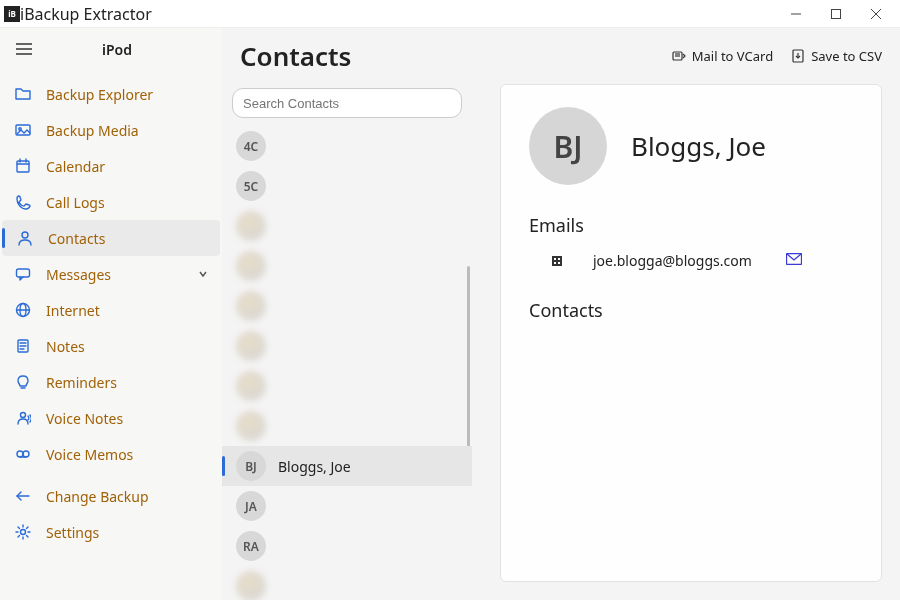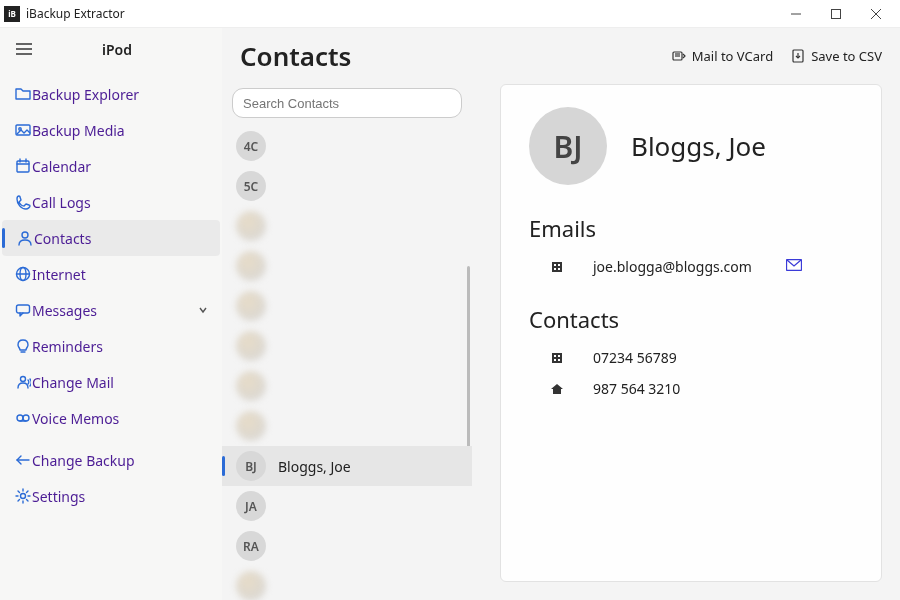--- a/index.html
+++ b/index.html
@@ -1,32 +1,32 @@
 <!DOCTYPE html>
 <html><head>
 <meta charset="utf-8">
 <style>
   * { box-sizing: border-box; margin: 0; padding: 0; }
   body { font-family: "Segoe UI", system-ui, sans-serif; font-size: 14px; color: #222; background: #fff; overflow: hidden; width: 900px; height: 600px; }
   
   .titlebar { height: 28px; display: flex; align-items: center; padding: 0 4px; border-bottom: 1px solid #eee; }
-  .titlebar .app-icon { width: 16px; height: 16px; background: #222; display: inline-flex; align-items: center; justify-content: center; color: #fff; font-size: 8px; font-weight: bold; margin-right: 6px; }
-  .titlebar .title { font-size: 12px; }
+  .titlebar .app-icon { width: 16px; height: 16px; background: #222; display: inline-flex; align-items: center; justify-content: center; color: #fff; font-size: 8px; font-weight: bold; margin-right: 0; }
+  .titlebar .title { font-size: 16px; }
   .titlebar .spacer { flex: 1; }
   .titlebar .winbtn { width: 40px; height: 28px; display: flex; align-items: center; justify-content: center; color: #666; cursor: default; }
   .winbtn svg { stroke: #444; }
   
   .app { display: flex; height: calc(600px - 28px); background: #f7f7f7; }
   
   .sidebar { width: 222px; background: #f7f7f6; display: flex; flex-direction: column; }
   .sidebar-header { height: 42px; display: flex; align-items: center; padding: 0 10px; gap: 12px; }
   .hamburger { width: 28px; height: 28px; display: flex; align-items: center; justify-content: center; }
   .device-label { flex: 1; text-align: center; font-weight: 600; font-size: 14px; padding-right: 28px; }
   .nav { flex: 1; display: flex; flex-direction: column; padding-top: 6px; }
-  .nav-item { height: 36px; display: flex; align-items: center; padding: 0 14px; font-size: 14px; color: #4c1d95; cursor: default; position: relative; }
+  .nav-item { height: 36px; display: flex; align-items: center; gap: 14px; padding: 0 14px; font-size: 14px; color: #a16207; cursor: default; position: relative; }
   .nav-item.active { background: #eaeaea; border-radius: 4px; margin: 0 2px; }
   .nav-item.active::before { content:""; position: absolute; left: 0px; top: 8px; bottom: 8px; width: 3px; background: #2b6bd6; border-radius: 2px; }
   .nav-item .icon { width: 18px; height: 18px; display: flex; align-items: center; justify-content: center; color: #2b6bd6; }
   .nav-item .chev { margin-left: auto; color: #555; }
   .nav-footer { }
   
   .main { flex: 1; display: flex; flex-direction: column; background: #f4f4f4; }
   .toolbar { height: 56px; display: flex; align-items: center; padding: 0 18px; gap: 18px; }
   .page-title { font-size: 26px; font-weight: 600; }
   .toolbar .spacer { flex: 1; }
@@ -44,21 +44,21 @@
   .list-item.selected::before { content:""; position:absolute; left:0; top:10px; bottom:10px; width:3px; background:#2b6bd6; border-radius:2px; }
   .avatar { width: 30px; height: 30px; border-radius: 50%; background: #d8d8d8; display: flex; align-items: center; justify-content: center; font-size: 12px; font-weight: 600; color: #555; flex-shrink: 0; }
   .avatar.blur { filter: blur(3px); background: radial-gradient(circle at 40% 35%, #e7dcc8, #d6d6d6); }
   .list-scroll-track { position: absolute; right: 2px; top: 140px; width: 3px; height: 220px; background: #bbb; border-radius: 2px; }
   
   .detail-col { flex: 1; padding: 0 18px 18px 28px; overflow: hidden; }
   .card { background: #fefefe; border: 1px solid #e2e2e2; border-radius: 6px; height: 100%; padding: 22px 28px; overflow-y: auto; }
   .contact-header { display: flex; align-items: center; gap: 24px; margin-bottom: 28px; }
   .big-avatar { width: 78px; height: 78px; border-radius: 50%; background: #d6d6d6; display: flex; align-items: center; justify-content: center; font-size: 30px; font-weight: 600; color: #444; }
   .contact-name { font-size: 26px; font-weight: 400; }
-  .section-title { font-size: 22px; font-weight: 400; margin-bottom: 10px; }
+  .section-title { font-size: 18px; font-weight: 400; margin-bottom: 10px; }
   .field-row { display: flex; align-items: flex-start; gap: 28px; padding: 4px 0 8px 20px; font-size: 14px; }
   .type-icon { width: 16px; height: 16px; display: flex; align-items: center; justify-content: center; color: #333; margin-top: 2px; flex-shrink:0;}
   .mail-icon { color: #3b3bd8; width:16px; height:16px; display:flex; align-items:center; margin-left:6px;}
   .section { margin-bottom: 20px; }
   .addr-lines { display: flex; flex-direction: column; gap: 2px; }
   svg { display: block; }
 </style>
 </head>
 <body>
 
@@ -140,60 +140,71 @@
             <svg width="16" height="16" viewBox="0 0 16 16" fill="none" stroke="#2b6bd6" stroke-width="1.4" stroke-linecap="round" stroke-linejoin="round">
               <circle cx="8" cy="5" r="3"></circle>
               <path d="M2 15 C2 11 5 10 8 10 C11 10 14 11 14 15"></path>
             </svg>
           </span>
           <span>Contacts</span>
         </div>
         <div class="nav-item">
           <span class="icon">
             <svg width="16" height="16" viewBox="0 0 16 16" fill="none" stroke="#2b6bd6" stroke-width="1.4" stroke-linecap="round" stroke-linejoin="round">
-              <circle cx="8" cy="8" r="6.5"></circle>
-              <ellipse cx="8" cy="8" rx="3" ry="6.5"></ellipse>
-              <line x1="1.5" y1="8" x2="14.5" y2="8"></line>
-            </svg>
-          </span>
-          <span>Internet</span>
-        </div>
-        <div class="nav-item">
-          <span class="icon">
-            <svg width="16" height="16" viewBox="0 0 16 16" fill="none" stroke="#2b6bd6" stroke-width="1.4" stroke-linecap="round" stroke-linejoin="round">
               <rect x="1.5" y="3" width="13" height="8" rx="2"></rect>
               <path d="M5 11 L5 14 L8 11"></path>
             </svg>
           </span>
           <span>Messages</span>
           <span class="chev">
             <svg width="10" height="10" viewBox="0 0 10 10" fill="none" stroke="#555" stroke-width="1.4">
               <path d="M2 3 L5 7 L8 3"></path>
             </svg>
           </span>
         </div>
         <div class="nav-item">
           <span class="icon">
             <svg width="16" height="16" viewBox="0 0 16 16" fill="none" stroke="#2b6bd6" stroke-width="1.4" stroke-linecap="round" stroke-linejoin="round">
+              <circle cx="8" cy="8" r="6.5"></circle>
+              <ellipse cx="8" cy="8" rx="3" ry="6.5"></ellipse>
+              <line x1="1.5" y1="8" x2="14.5" y2="8"></line>
+            </svg>
+          </span>
+          <span>Internet</span>
+        </div>
+        <div class="nav-item">
+          <span class="icon">
+            <svg width="16" height="16" viewBox="0 0 16 16" fill="none" stroke="#2b6bd6" stroke-width="1.4" stroke-linecap="round" stroke-linejoin="round">
+              <rect x="3" y="2" width="10" height="12" rx="1"></rect>
+              <line x1="5" y1="5" x2="11" y2="5"></line>
+              <line x1="5" y1="8" x2="11" y2="8"></line>
+              <line x1="5" y1="11" x2="9" y2="11"></line>
+            </svg>
+          </span>
+          <span>Notes</span>
+        </div>
+        <div class="nav-item">
+          <span class="icon">
+            <svg width="16" height="16" viewBox="0 0 16 16" fill="none" stroke="#2b6bd6" stroke-width="1.4" stroke-linecap="round" stroke-linejoin="round">
               <path d="M8 2 C11 2 13 4 13 7 C13 9 11 10 11 12 L5 12 C5 10 3 9 3 7 C3 4 5 2 8 2 Z"></path>
               <line x1="6" y1="14" x2="10" y2="14"></line>
             </svg>
           </span>
           <span>Reminders</span>
         </div>
         <div class="nav-item">
           <span class="icon">
             <svg width="16" height="16" viewBox="0 0 16 16" fill="none" stroke="#2b6bd6" stroke-width="1.4" stroke-linecap="round" stroke-linejoin="round">
               <circle cx="8" cy="5" r="2.5"></circle>
               <path d="M3 14 C3 10 6 9 8 9 C10 9 13 10 13 14"></path>
               <path d="M13 6 C14 7 14 9 13 10"></path>
               <path d="M15 5 C16.5 7 16.5 10 15 12"></path>
             </svg>
           </span>
-          <span>Change Mail</span>
+          <span>Voice Notes</span>
         </div>
         <div class="nav-item">
           <span class="icon">
             <svg width="16" height="16" viewBox="0 0 16 16" fill="none" stroke="#2b6bd6" stroke-width="1.4" stroke-linecap="round" stroke-linejoin="round">
               <circle cx="5" cy="8" r="3"></circle>
               <circle cx="11" cy="8" r="3"></circle>
               <line x1="5" y1="11" x2="11" y2="11"></line>
             </svg>
           </span>
           <span>Voice Memos</span>
@@ -317,41 +328,19 @@
                       <rect x="0.5" y="0.5" width="15" height="11" rx="1"></rect>
                       <path d="M1 1 L8 7 L15 1"></path>
                     </svg>
                   </span>
                 </div>
               </div>
           </div>
 
           <div class="section">
             <div class="section-title">Contacts</div>
-            <div id="phones">
-                <div class="field-row">
-                  <span class="type-icon">
-                    <svg width="14" height="14" viewBox="0 0 14 14" fill="#333">
-                      <rect x="2" y="2" width="10" height="10"></rect>
-                      <rect x="4" y="4" width="2" height="2" fill="#fff"></rect>
-                      <rect x="8" y="4" width="2" height="2" fill="#fff"></rect>
-                      <rect x="4" y="8" width="2" height="2" fill="#fff"></rect>
-                      <rect x="8" y="8" width="2" height="2" fill="#fff"></rect>
-                    </svg>
-                  </span>
-                  <span>07234 56789</span>
-                </div>
-                <div class="field-row">
-                  <span class="type-icon">
-                    <svg width="14" height="14" viewBox="0 0 14 14" fill="#333">
-                      <path d="M7 2 L13 7 L11 7 L11 12 L3 12 L3 7 L1 7 Z"></path>
-                    </svg>
-                  </span>
-                  <span>987 564 3210</span>
-                </div>
-              </div>
           </div>
 
         </div>
       </div>
     </div>
   </div>
 </div>
 
 </body></html>

